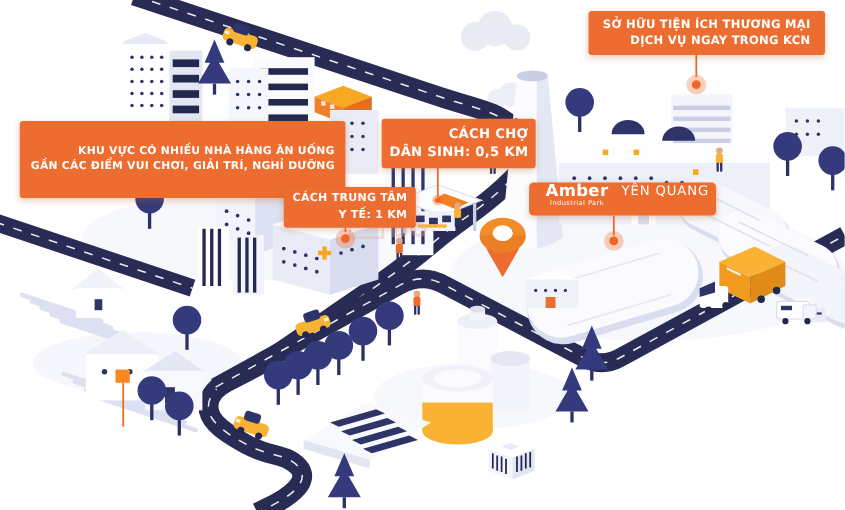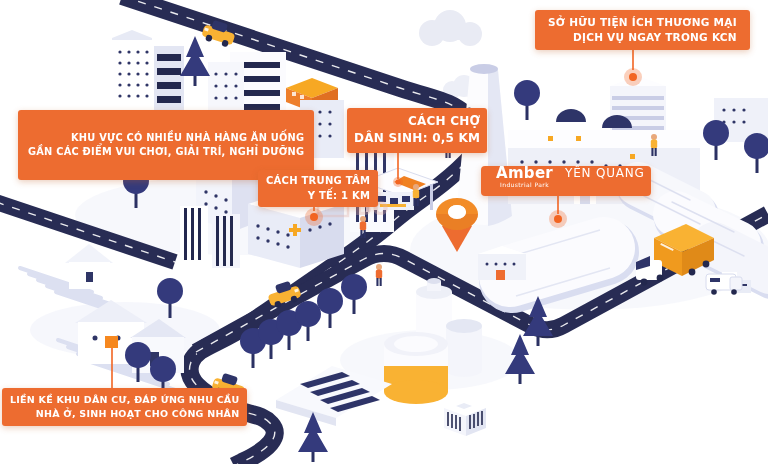--- a/index.html
+++ b/index.html
@@ -497,22 +497,20 @@
 </svg>
 
 <div class="callout" id="c-commercial">SỞ HỮU TIỆN ÍCH THƯƠNG MẠI
 DỊCH VỤ NGAY TRONG KCN</div>
 <div class="callout" id="c-dining">KHU VỰC CÓ NHIỀU NHÀ HÀNG ĂN UỐNG
 GẦN CÁC ĐIỂM VUI CHƠI, GIẢI TRÍ, NGHỈ DƯỠNG</div>
 <div class="callout" id="c-market">CÁCH CHỢ
 DÂN SINH: 0,5 KM</div>
 <div class="callout" id="c-medical">CÁCH TRUNG TÂM
 Y TẾ: 1 KM</div>
-<div class="callout" id="c-residential">LIỀN KỀ KHU DÂN CƯ, ĐÁP ỨNG NHU CẦU
-NHÀ Ở, SINH HOẠT CHO CÔNG NHÂN</div>
 
 <div id="brand-box">
   <svg width="18" height="18" viewBox="0 0 18 18">
     <circle cx="9" cy="9" r="7.4" fill="none" stroke="#ffffff" stroke-width="1.6"></circle>
     <path d="M9,4.6 L13.4,12 L4.6,12 Z" fill="none" stroke="#ffffff" stroke-width="1.5" stroke-linejoin="round"></path>
   </svg>
   <div id="brand-name-wrap">
     <span id="brand-name">Amber</span>
     <span id="brand-sub">Industrial Park</span>
   </div>

